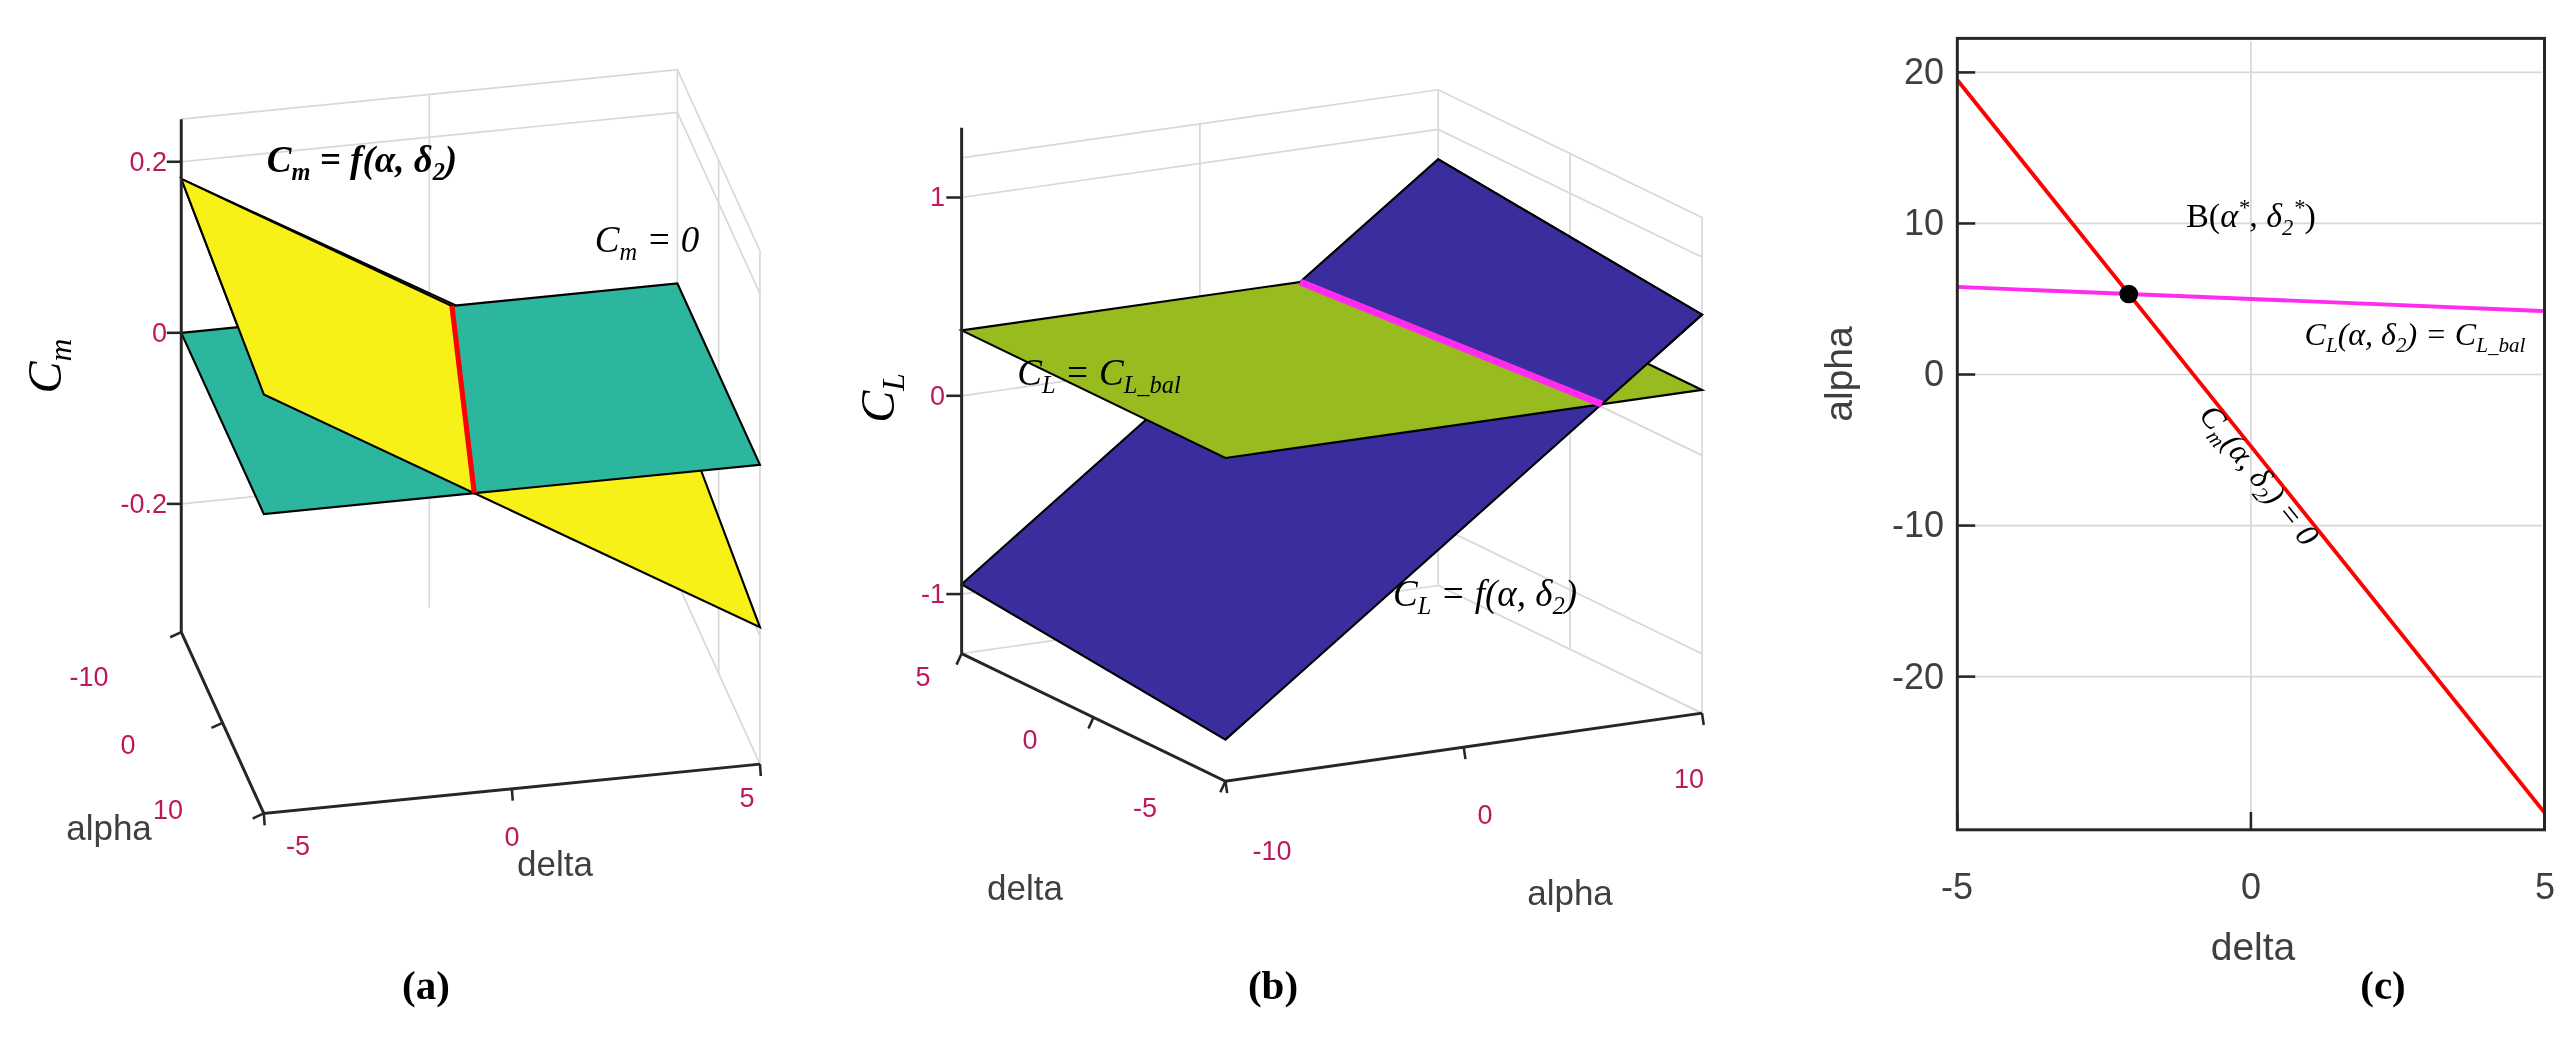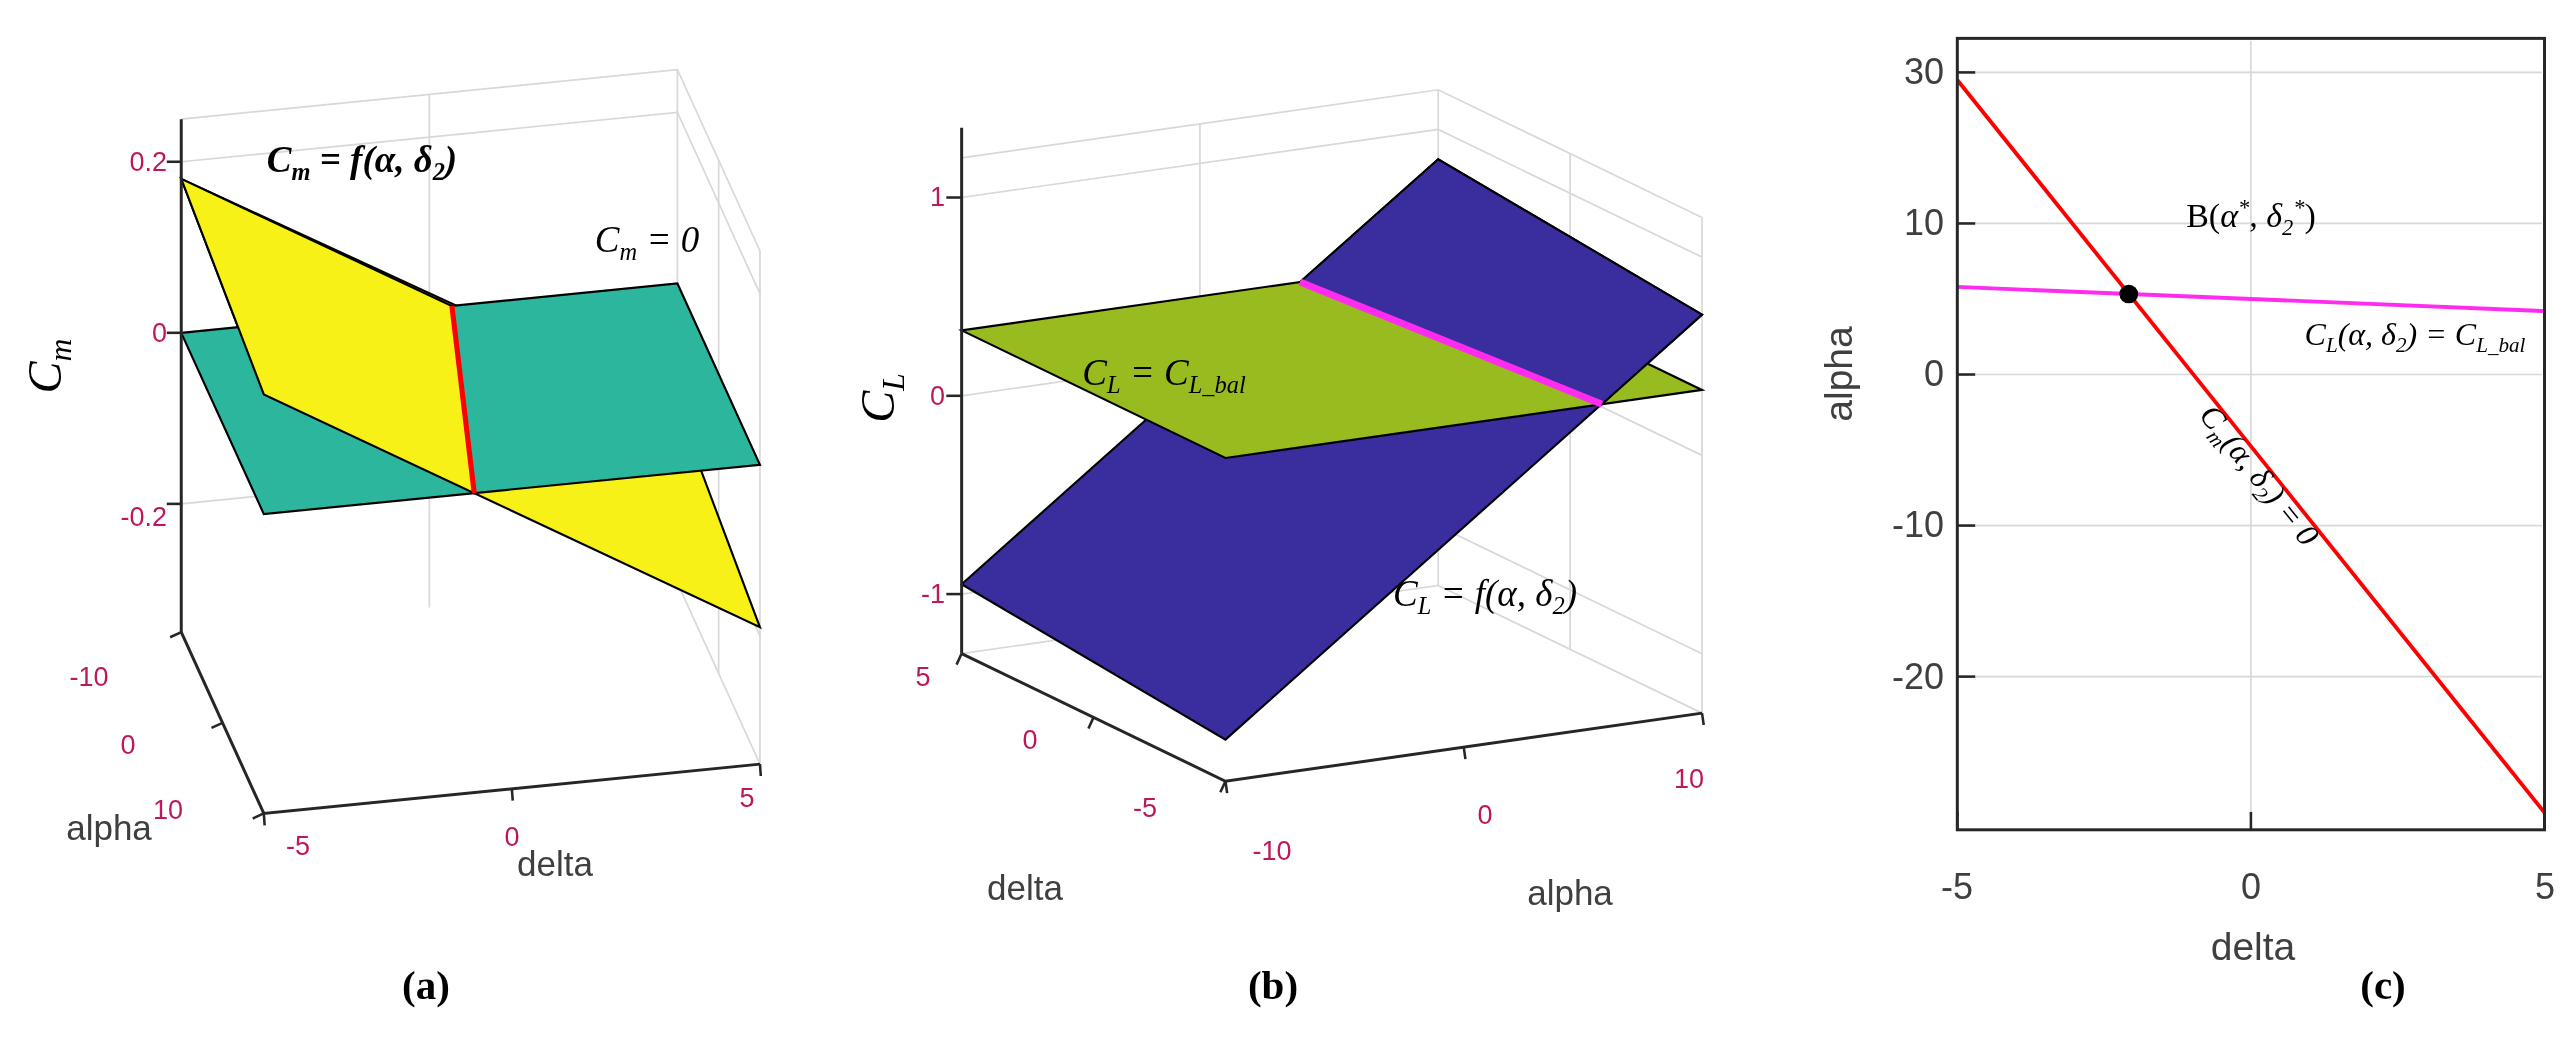--- a/index.html
+++ b/index.html
@@ -91,21 +91,21 @@
       <line x1="2300" y1="440" x2="2321" y2="440" stroke="#262626" stroke-width="3"></line>
       <line x1="2300" y1="617.5" x2="2321" y2="617.5" stroke="#262626" stroke-width="3"></line>
       <line x1="2300" y1="795" x2="2321" y2="795" stroke="#262626" stroke-width="3"></line>
       <line x1="2300" y1="975" x2="2300" y2="954" stroke="#262626" stroke-width="3"></line>
       <line x1="2645" y1="975" x2="2645" y2="954" stroke="#262626" stroke-width="3"></line>
       <line x1="2990" y1="975" x2="2990" y2="954" stroke="#262626" stroke-width="3"></line>
     </svg>
   <div id="text-layer">
       <div class="lbl tick r" style="left: 167px; top: 162px;">0.2</div>
       <div class="lbl tick r" style="left: 167px; top: 333px;">0</div>
-      <div class="lbl tick r" style="left: 167px; top: 517px;">-0.2</div>
+      <div class="lbl tick r" style="left: 167px; top: 504px;">-0.2</div>
       <div class="lbl tick" style="left: 89px; top: 677px;">-10</div>
       <div class="lbl tick" style="left: 128px; top: 745px;">0</div>
       <div class="lbl tick" style="left: 168px; top: 810px;">10</div>
       <div class="lbl tick" style="left: 298px; top: 846px;">-5</div>
       <div class="lbl tick" style="left: 512px; top: 837px;">0</div>
       <div class="lbl tick" style="left: 747px; top: 798px;">5</div>
       <div class="lbl axlbl" style="left: 109px; top: 827px;">alpha</div>
       <div class="lbl axlbl" style="left: 555px; top: 863px;">delta</div>
       <div class="lbl zlab rot" style="left: 49px; top: 366px;"><span class="it">C</span><sub class="it">m</sub></div>
       <div class="lbl math" style="left: 362px; top: 163px; font-weight: bold;"><span class="it">C</span><sub class="it">m</sub><span class="it"> = f(α, δ</span><sub class="it">2</sub><span class="it">)</span></div>
@@ -115,23 +115,23 @@
       <div class="lbl tick r" style="left: 945px; top: 594px;">-1</div>
       <div class="lbl tick" style="left: 923px; top: 677px;">5</div>
       <div class="lbl tick" style="left: 1030px; top: 740px;">0</div>
       <div class="lbl tick" style="left: 1145px; top: 808px;">-5</div>
       <div class="lbl tick" style="left: 1272px; top: 851px;">-10</div>
       <div class="lbl tick" style="left: 1485px; top: 815px;">0</div>
       <div class="lbl tick" style="left: 1689px; top: 779px;">10</div>
       <div class="lbl axlbl" style="left: 1025px; top: 887px;">delta</div>
       <div class="lbl axlbl" style="left: 1570px; top: 892px;">alpha</div>
       <div class="lbl zlab rot" style="left: 882px; top: 398px;"><span class="it">C</span><sub class="it">L</sub></div>
-      <div class="lbl math" style="left: 1164px; top: 376px;"><span class="it">C</span><sub class="it">L</sub><span class="it"> = </span><span class="it">C</span><sub class="it">L_bal</sub></div>
+      <div class="lbl math" style="left: 1099px; top: 376px;"><span class="it">C</span><sub class="it">L</sub><span class="it"> = </span><span class="it">C</span><sub class="it">L_bal</sub></div>
       <div class="lbl math" style="left: 1485px; top: 597px;"><span class="it">C</span><sub class="it">L</sub><span class="it"> = f(α, δ</span><sub class="it">2</sub><span class="it">)</span></div>
-      <div class="lbl tickc r" style="left: 1944px; top: 72px;">30</div>
+      <div class="lbl tickc r" style="left: 1944px; top: 72px;">20</div>
       <div class="lbl tickc r" style="left: 1944px; top: 223px;">10</div>
       <div class="lbl tickc r" style="left: 1944px; top: 374px;">0</div>
       <div class="lbl tickc r" style="left: 1944px; top: 525px;">-10</div>
       <div class="lbl tickc r" style="left: 1944px; top: 677px; text-align: right;">-20</div>
       <div class="lbl tickc" style="left: 1957px; top: 887px;">-5</div>
       <div class="lbl tickc" style="left: 2251px; top: 887px;">0</div>
       <div class="lbl tickc" style="left: 2545px; top: 887px;">5</div>
       <div class="lbl axlblc rot" style="left: 1838px; top: 374px;">alpha</div>
       <div class="lbl axlblc" style="left: 2253px; top: 946px;">delta</div>
       <div class="lbl math bl" style="left: 2251px; top: 218px;"><span>B(</span><span class="it">α</span><sup class="it">*</sup><span>, </span><span class="it">δ</span><sub class="it">2</sub><sup class="it">*</sup><span>)</span></div>

